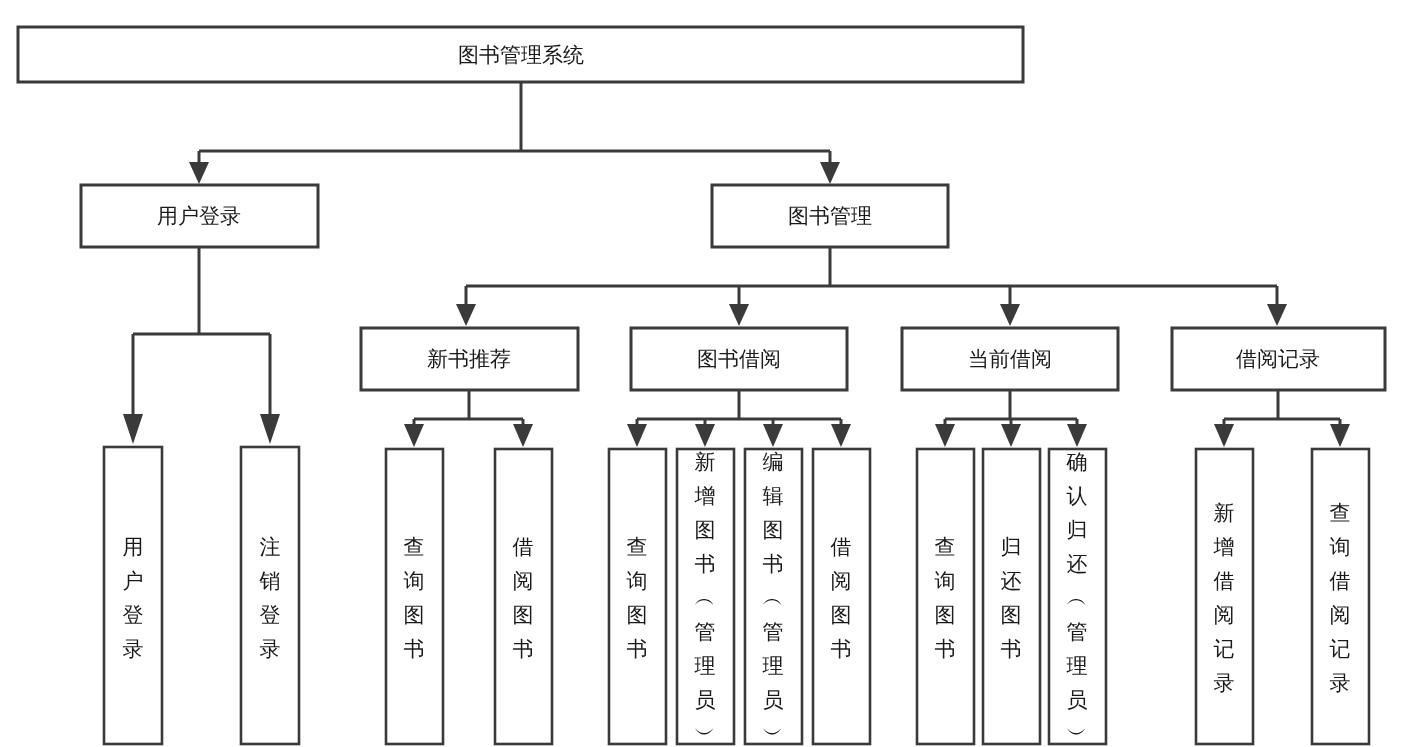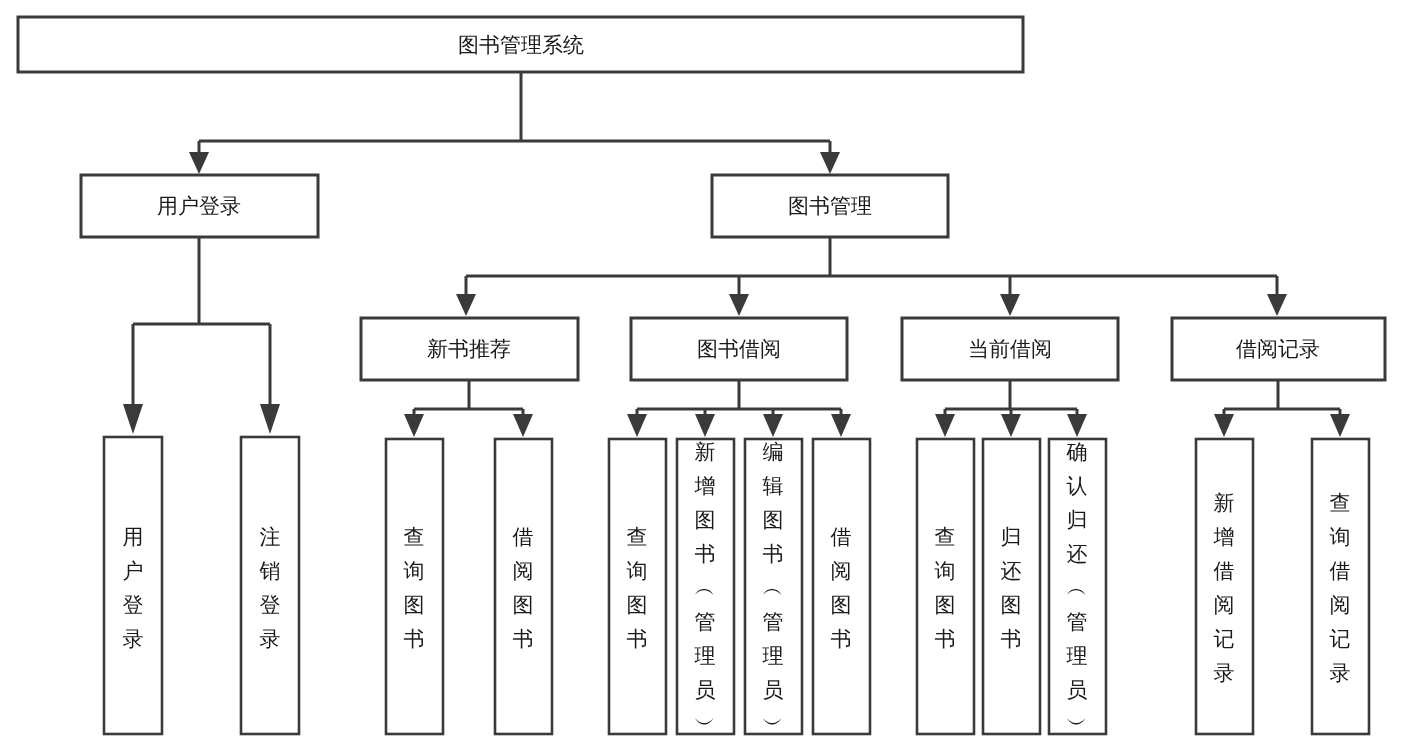--- a/index.html
+++ b/index.html
@@ -9,21 +9,21 @@
   }
   body {
     width: 1405px;
     height: 747px;
     font-family: "Liberation Sans", "DejaVu Sans", sans-serif;
     overflow: hidden;
     position: relative;
   }
   #diagram-root {
     position: absolute;
-    left: 0; top: 4px;
+    left: 0; top: 14px;
     width: 1405px;
     height: 650px;
   }
   svg#flow {
     display: block;
     width: 1405px;
     height: 747px;
   }
   .node-box {
     fill: #ffffff;

